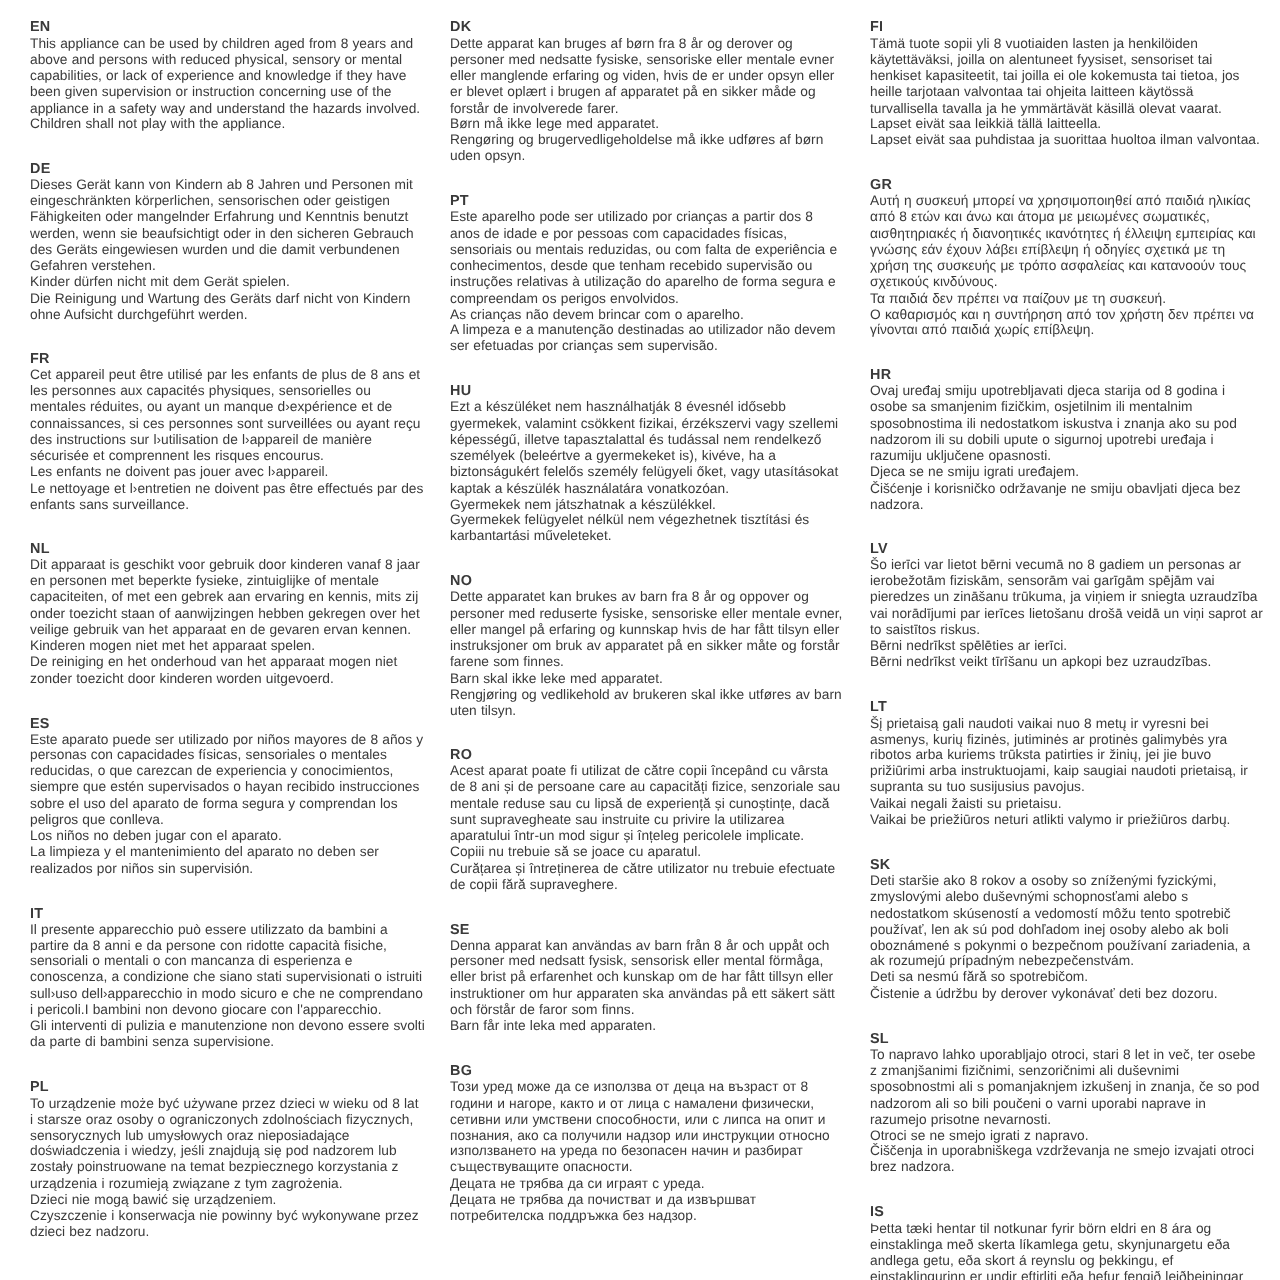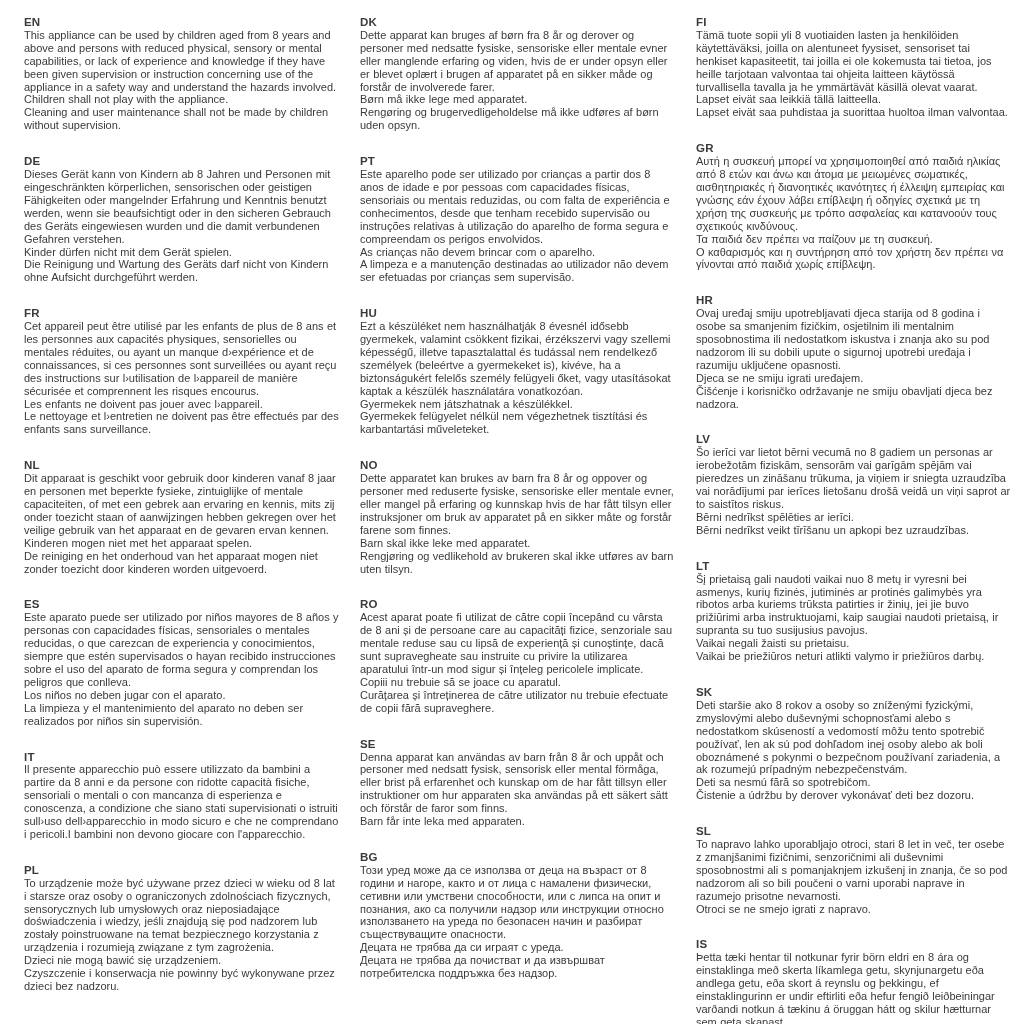--- a/index.html
+++ b/index.html
@@ -47,21 +47,20 @@
 </style>
 </head>
 <body>
 
 <div class="page">
   <div class="column">
   <div class="section">
     <h2 class="lang-code">EN</h2>
   <p class="para">This appliance can be used by children aged from 8 years and above and persons with reduced physical, sensory or mental capabilities, or lack of experience and knowledge if they have been given supervision or instruction concerning use of the appliance in a safety way and understand the hazards involved.</p>
         <p class="para">Children shall not play with the appliance.</p>
-        <p class="para">Cleaning and user maintenance shall not be made by children without supervision.</p>
       </div>
 
   <div class="section">
     <h2 class="lang-code">DE</h2>
   <p class="para">Dieses Gerät kann von Kindern ab 8 Jahren und Personen mit eingeschränkten körperlichen, sensorischen oder geistigen Fähigkeiten oder mangelnder Erfahrung und Kenntnis benutzt werden, wenn sie beaufsichtigt oder in den sicheren Gebrauch des Geräts eingewiesen wurden und die damit verbundenen Gefahren verstehen.</p>
         <p class="para">Kinder dürfen nicht mit dem Gerät spielen.</p>
         <p class="para">Die Reinigung und Wartung des Geräts darf nicht von Kindern ohne Aufsicht durchgeführt werden.</p>
       </div>
 
   <div class="section">
@@ -81,20 +80,21 @@
   <div class="section">
     <h2 class="lang-code">ES</h2>
   <p class="para">Este aparato puede ser utilizado por niños mayores de 8 años y personas con capacidades físicas, sensoriales o mentales reducidas, o que carezcan de experiencia y conocimientos, siempre que estén supervisados o hayan recibido instrucciones sobre el uso del aparato de forma segura y comprendan los peligros que conlleva.</p>
         <p class="para">Los niños no deben jugar con el aparato.</p>
         <p class="para">La limpieza y el mantenimiento del aparato no deben ser realizados por niños sin supervisión.</p>
       </div>
 
   <div class="section">
     <h2 class="lang-code">IT</h2>
   <p class="para">Il presente apparecchio può essere utilizzato da bambini a partire da 8 anni e da persone con ridotte capacità fisiche, sensoriali o mentali o con mancanza di esperienza e conoscenza, a condizione che siano stati supervisionati o istruiti sull›uso dell›apparecchio in modo sicuro e che ne comprendano i pericoli.I bambini non devono giocare con l'apparecchio.</p>
+        <p class="para">Gli interventi di pulizia e manutenzione non devono essere svolti da parte di bambini senza supervisione.</p>
       </div>
 
   <div class="section">
     <h2 class="lang-code">PL</h2>
   <p class="para">To urządzenie może być używane przez dzieci w wieku od 8 lat i starsze oraz osoby o ograniczonych zdolnościach fizycznych, sensorycznych lub umysłowych oraz nieposiadające doświadczenia i wiedzy, jeśli znajdują się pod nadzorem lub zostały poinstruowane na temat bezpiecznego korzystania z urządzenia i rozumieją związane z tym zagrożenia.</p>
         <p class="para">Dzieci nie mogą bawić się urządzeniem.</p>
         <p class="para">Czyszczenie i konserwacja nie powinny być wykonywane przez dzieci bez nadzoru.</p>
       </div>
 
 </div>
@@ -188,20 +188,21 @@
     <h2 class="lang-code">SK</h2>
   <p class="para">Deti staršie ako 8 rokov a osoby so zníženými fyzickými, zmyslovými alebo duševnými schopnosťami alebo s nedostatkom skúseností a vedomostí môžu tento spotrebič používať, len ak sú pod dohľadom inej osoby alebo ak boli oboznámené s pokynmi o bezpečnom používaní zariadenia, a ak rozumejú prípadným nebezpečenstvám.</p>
         <p class="para">Deti sa nesmú fără so spotrebičom.</p>
         <p class="para">Čistenie a údržbu by derover vykonávať deti bez dozoru.</p>
       </div>
 
   <div class="section">
     <h2 class="lang-code">SL</h2>
   <p class="para">To napravo lahko uporabljajo otroci, stari 8 let in več, ter osebe z zmanjšanimi fizičnimi, senzoričnimi ali duševnimi sposobnostmi ali s pomanjaknjem izkušenj in znanja, če so pod nadzorom ali so bili poučeni o varni uporabi naprave in razumejo prisotne nevarnosti.</p>
         <p class="para">Otroci se ne smejo igrati z napravo.</p>
+        <p class="para">Čiščenja in uporabniškega vzdrževanja ne smejo izvajati otroci brez nadzora.</p>
       </div>
 
   <div class="section">
     <h2 class="lang-code">IS</h2>
   <p class="para">Þetta tæki hentar til notkunar fyrir börn eldri en 8 ára og einstaklinga með skerta líkamlega getu, skynjunargetu eða andlega getu, eða skort á reynslu og þekkingu, ef einstaklingurinn er undir eftirliti eða hefur fengið leiðbeiningar varðandi notkun á tækinu á öruggan hátt og skilur hætturnar sem geta skapast.</p>
       </div>
 </div>
 </div>
 
 </body></html>

